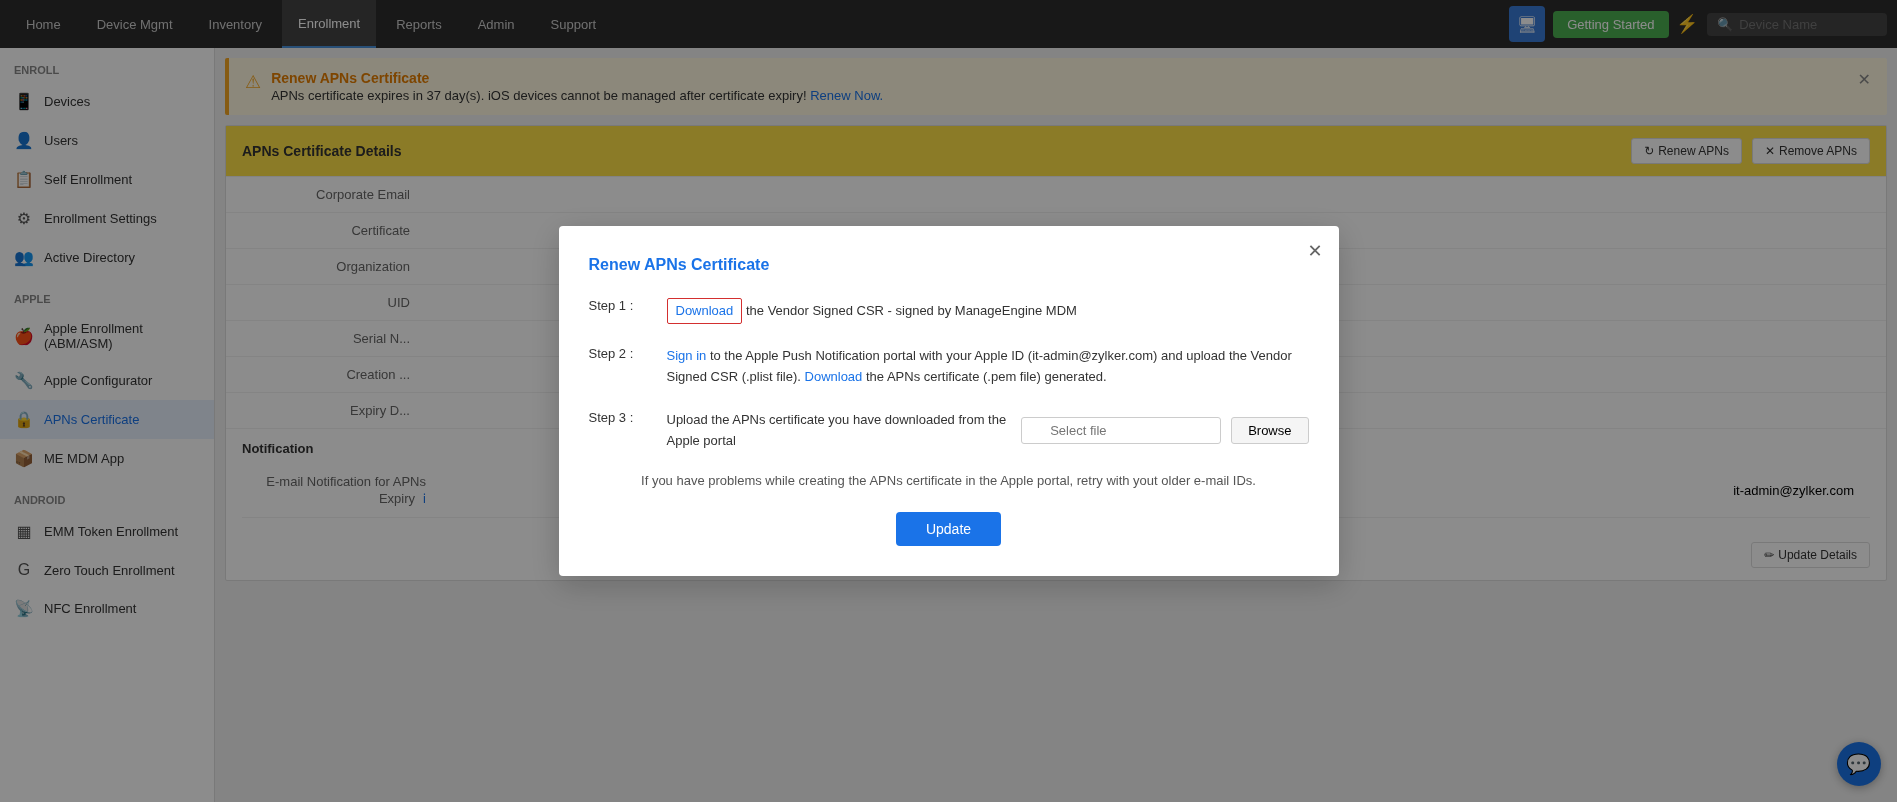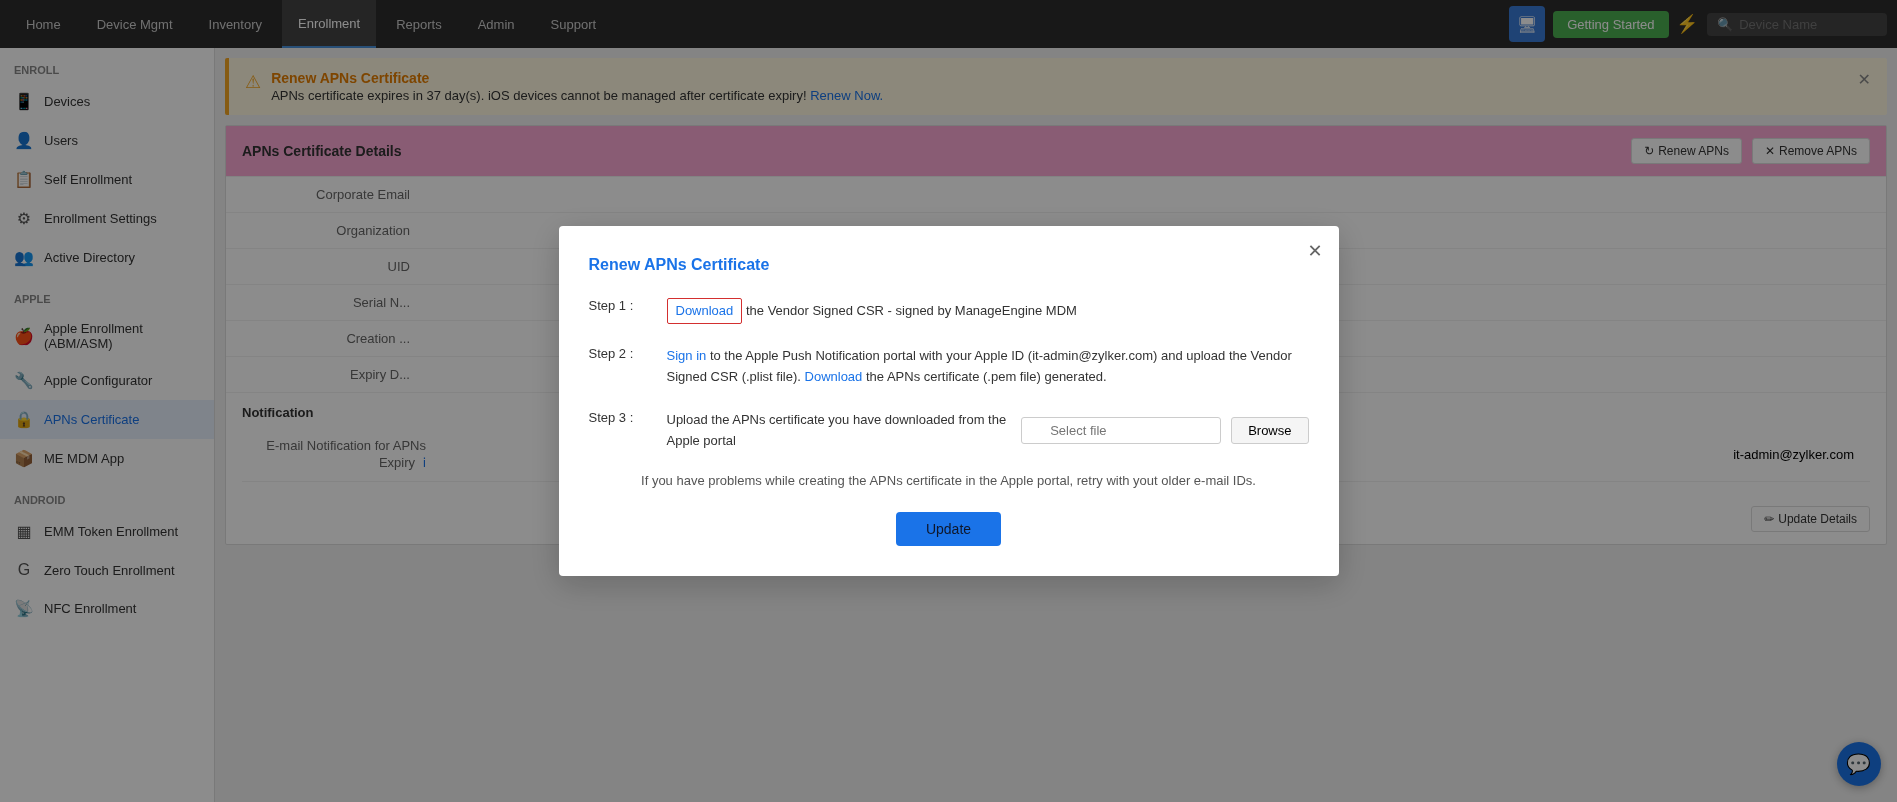--- a/index.html
+++ b/index.html
@@ -121,21 +121,21 @@
       margin: 0 10px;
       border: 1px solid #ddd;
       border-radius: 2px;
     }
     .details-header {
       display: flex;
       align-items: center;
       justify-content: space-between;
       padding: 12px 16px;
       border-bottom: 1px solid #eee;
-      background: #f9a8d4;
+      background: #fde047;
     }
     .details-header-title { font-weight: bold; color: #333; font-size: 14px; }
     .details-header-actions { display: flex; gap: 10px; }
     .action-btn {
       display: flex; align-items: center; gap: 4px;
       border: 1px solid #ddd;
       background: #fff;
       padding: 5px 12px;
       border-radius: 3px;
       cursor: pointer;
@@ -220,21 +220,21 @@
     }
     .modal-note {
       text-align: center;
       color: #555;
       font-size: 13px;
       margin: 8px 0 24px;
     }
     .modal-footer { display: flex; justify-content: center; }
     .update-btn {
       background: #1a73e8;
-      color: #0f172a;
+      color: #ffffff;
       border: none;
       padding: 9px 30px;
       border-radius: 4px;
       cursor: pointer;
       font-size: 14px;
     }
 
     
     .chat-bubble {
       position: fixed;
@@ -356,20 +356,24 @@
           </button>
         </div>
       </div>
       <table class="details-table">
         <tbody>
             <tr>
           <td>Corporate Email</td>
           <td></td>
         </tr>
         <tr>
+          <td>Certificate</td>
+          <td></td>
+        </tr>
+        <tr>
           <td>Organization</td>
           <td></td>
         </tr>
         <tr>
           <td>UID</td>
           <td></td>
         </tr>
         <tr>
           <td>Serial N...</td>
           <td></td>

